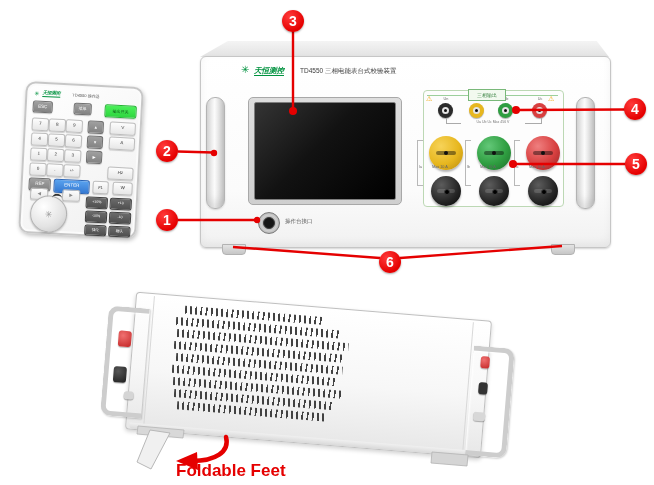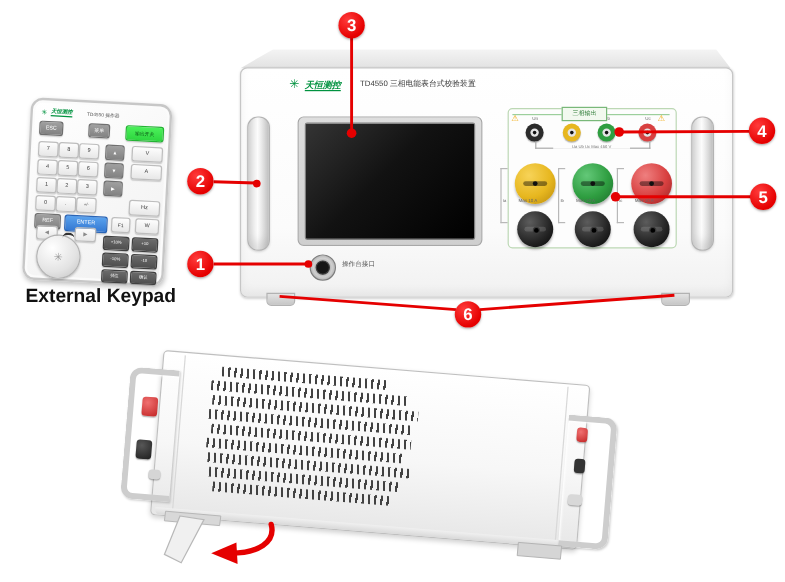--- a/index.html
+++ b/index.html
@@ -127,21 +127,20 @@
 
     <div class="kbtn fn" style="left:64px;top:110px;width:20px;height:10px;">+10%</div>
     <div class="kbtn fn" style="left:88px;top:110px;width:20px;height:10px;">+10</div>
     <div class="kbtn fn" style="left:64px;top:124px;width:20px;height:10px;">-10%</div>
     <div class="kbtn fn" style="left:88px;top:124px;width:20px;height:10px;">-10</div>
     <div class="kbtn fn" style="left:64px;top:138px;width:20px;height:9px;">挡位</div>
     <div class="kbtn fn" style="left:88px;top:138px;width:20px;height:9px;">确认</div>
 
     <div class="knob">✳</div>
   </div>
-  <div class="abs caption" style="left:8px;top:239px;width:152px;text-align:center;font-size:16px;">External Keypad</div>
 
   <div class="dev-top"></div>
   <div class="dev-body"></div>
 
   <div class="abs" style="left:241px;top:64px;color:#00923f;font-size:10px;">✳</div>
   <div class="abs tinytext" style="left:254px;top:67px;color:#00923f;font-size:7.5px;font-style:italic;font-weight:bold;border-bottom:.5px solid #00923f;">天恒测控</div>
   <div class="abs tinytext" style="left:300px;top:68px;color:#3c3c3c;font-size:6.5px;">TD4550 三相电能表台式校验装置</div>
 
   <div class="handle" style="left:206px;"></div>
   <div class="handle" style="left:576px;"></div>
@@ -243,14 +242,15 @@
     </g>
   </svg>
 
   <div class="callout" style="left:156px;top:209px;">1</div>
   <div class="callout" style="left:156px;top:140px;">2</div>
   <div class="callout" style="left:282px;top:10px;">3</div>
   <div class="callout" style="left:624px;top:98px;">4</div>
   <div class="callout" style="left:625px;top:153px;">5</div>
   <div class="callout" style="left:379px;top:251px;">6</div>
 
+  <div class="abs caption" style="left:176px;top:461px;font-size:17px;color:#e50000;">Foldable Feet</div>
 
 </div>
 
 </body></html>

